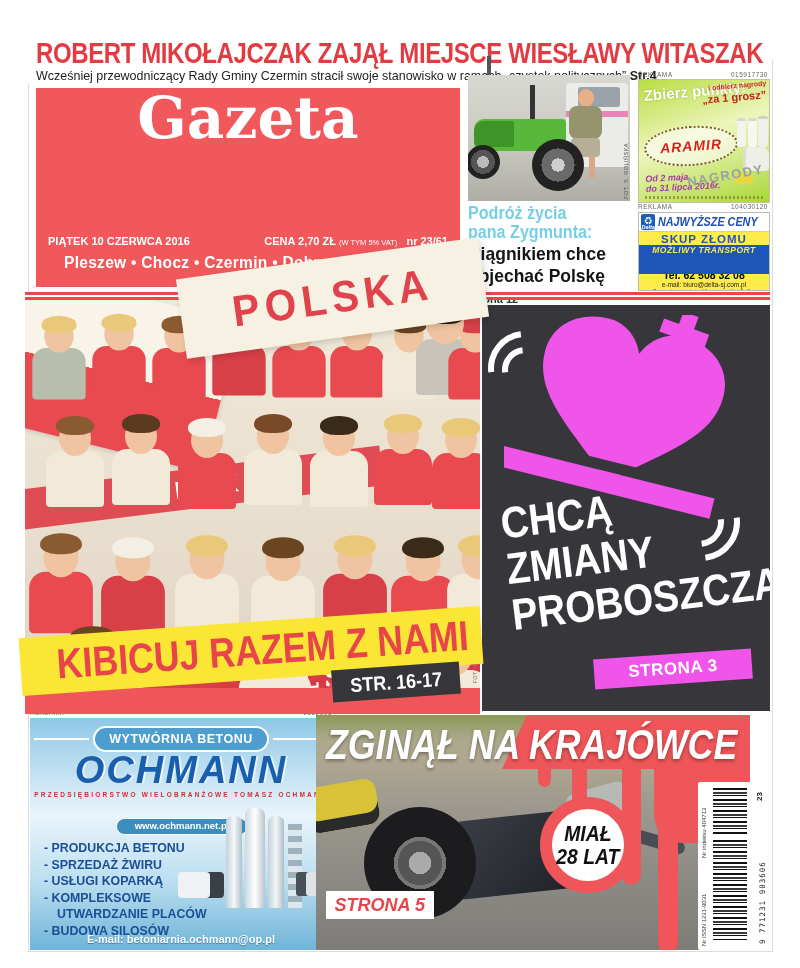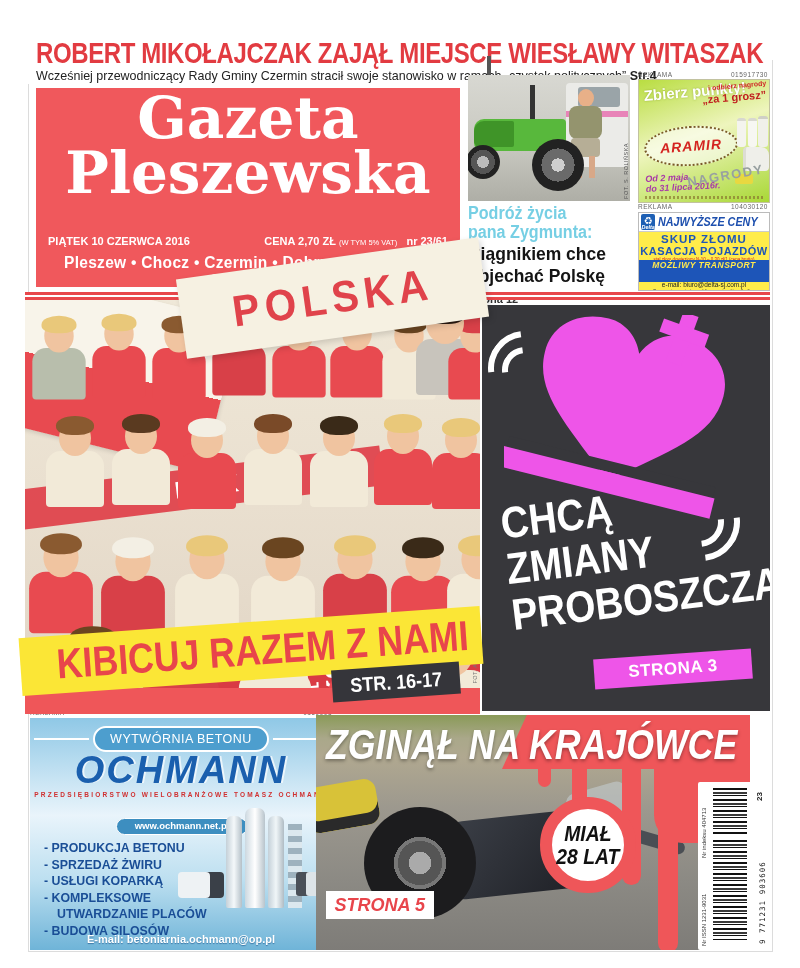--- a/index.html
+++ b/index.html
@@ -101,21 +101,21 @@
   .dl-head{font-size:12px;font-weight:900;font-style:italic;color:#1d4fae;white-space:nowrap;
     transform:scaleX(.9);transform-origin:left center;}
   .dl-body{left:0;top:18px;width:100%;text-align:center;}
   .dl-l1{font-size:11.5px;font-weight:900;color:#1d55b8;letter-spacing:1px;line-height:12px;margin-top:2px;}
   .dl-l2{font-size:11px;font-weight:900;color:#1d55b8;letter-spacing:.5px;line-height:12px;}
   .dl-red{font-size:4.5px;color:#d02020;line-height:5px;}
   .dl-addr{font-size:7px;font-weight:800;color:#222;line-height:8px;}
   .dl-tel{font-size:10.5px;font-weight:900;color:#000;line-height:11px;}
   .dl-mail{font-size:6.5px;color:#222;line-height:7px;}
   .dl-note{font-size:5px;font-style:italic;color:#444;line-height:5.5px;width:86%;margin:1px auto 0;}
-  .dl-foot{left:0;bottom:8px;width:100%;height:22px;background:#1d55b8;color:#ffe94d;
+  .dl-foot{left:0;bottom:16px;width:100%;height:29px;background:#1d55b8;color:#ffe94d;
     font-size:8.5px;font-weight:900;font-style:italic;text-align:center;line-height:11px;letter-spacing:.5px;}
 
   
   .photo{left:25px;top:300px;width:455px;height:414px;overflow:hidden;
     background:linear-gradient(180deg,#efe8d8 0%,#eae0d0 45%,#e0d4c4 100%);z-index:2;}
   .flag{left:-30px;top:-8px;width:230px;height:155px;transform:rotate(14deg);
     background:linear-gradient(180deg,#f8f4ea 0 52%,#e84a50 52% 100%);box-shadow:1px 2px 4px rgba(0,0,0,.12);}
   .kid{position:absolute;width:64px;text-align:center;}
   .kid .head{display:block;margin:0 auto;width:32px;height:36px;border-radius:50%;background:var(--skin,#f0c4a0);position:relative;z-index:1;}
   .kid .head::before{content:"";position:absolute;top:-4px;left:-3px;right:-3px;height:19px;
@@ -162,21 +162,21 @@
   .strona3{left:112px;top:349px;width:158px;height:30px;background:#ee55e8;transform:rotate(-4deg);text-align:center;}
   .strona3 span{font-size:17px;line-height:30px;font-weight:900;color:#fff;letter-spacing:.5px;}
 
   
   .rek3{left:30px;top:709px;width:302px;}
   .ochmann{left:30px;top:718px;width:302px;height:232px;overflow:hidden;
     background:linear-gradient(180deg,#8fc8e6 0%,#e9f4fb 42%,#bcdff0 70%,#6fb4d8 100%);}
   .oc-tagrow{left:0;top:8px;width:100%;display:flex;align-items:center;justify-content:center;}
   .oc-tagrow::before,.oc-tagrow::after{content:"";flex:1;height:2px;background:#fff;margin:0 4px;}
   .oc-tag{min-width:172px;height:22px;border:2px solid #fff;border-radius:13px;background:#4d9ece;
-    color:#fff;font-weight:400;font-size:12.5px;line-height:22px;text-align:center;letter-spacing:.5px;}
+    color:#fff;font-weight:700;font-size:12.5px;line-height:22px;text-align:center;letter-spacing:.5px;}
   .oc-brand{left:0;top:32px;width:100%;text-align:center;font-size:38px;line-height:40px;font-weight:900;
     font-style:italic;color:#1a5fae;letter-spacing:2px;text-shadow:2px 0 0 rgba(255,255,255,.7);}
   .oc-sub{left:0;top:73px;width:100%;text-align:center;font-size:6.5px;font-weight:700;color:#d03030;letter-spacing:2.2px;}
   .oc-addr{left:10px;top:82px;width:282px;height:14px;background:rgba(255,255,255,.92);border-radius:2px;
     text-align:center;font-size:9px;font-weight:700;color:#1d6ab0;line-height:14px;}
   .oc-web{left:86px;top:100px;width:130px;height:15px;background:#3d8ec0;border:1px solid #fff;border-radius:9px;
     text-align:center;color:#fff;font-weight:800;font-size:9.5px;line-height:14px;}
   .oc-bullets{left:14px;top:122px;list-style:none;margin:0;padding:0;}
   .oc-bullets li{font-size:13px;line-height:16.5px;font-weight:900;color:#1a4e96;
     transform:scaleX(.95);transform-origin:left top;white-space:nowrap;}
@@ -249,21 +249,20 @@
 <div class="abs edge-b"></div>
 
 <div class="abs top-headline">ROBERT MIKOŁAJCZAK ZAJĄŁ MIEJSCE WIESŁAWY WITASZAK</div>
 <div class="abs top-subhead">
   <span>Wcześniej przewodniczący Rady Gminy Czermin stracił swoje stanowisko w ramach „czystek politycznych”</span>
   <b>Str.4</b>
 </div>
 
 <div class="abs masthead">
   <div class="abs mast-t1">Gazeta</div>
-  <div class="abs mast-t2">Pleszewska</div>
   <div class="abs mast-row">
     <span>PIĄTEK 10 CZERWCA 2016</span>
     <span>
       <span>CENA 2,70 ZŁ</span>
       <span class="mast-note">(W TYM 5% VAT)</span>
       <span class="mast-issue">nr 23/61</span>
     </span>
   </div>
   <div class="abs mast-cities">Pleszew • Chocz • Czermin • Dobrzyca • Gizałki • Gołuchów</div>
 </div>

